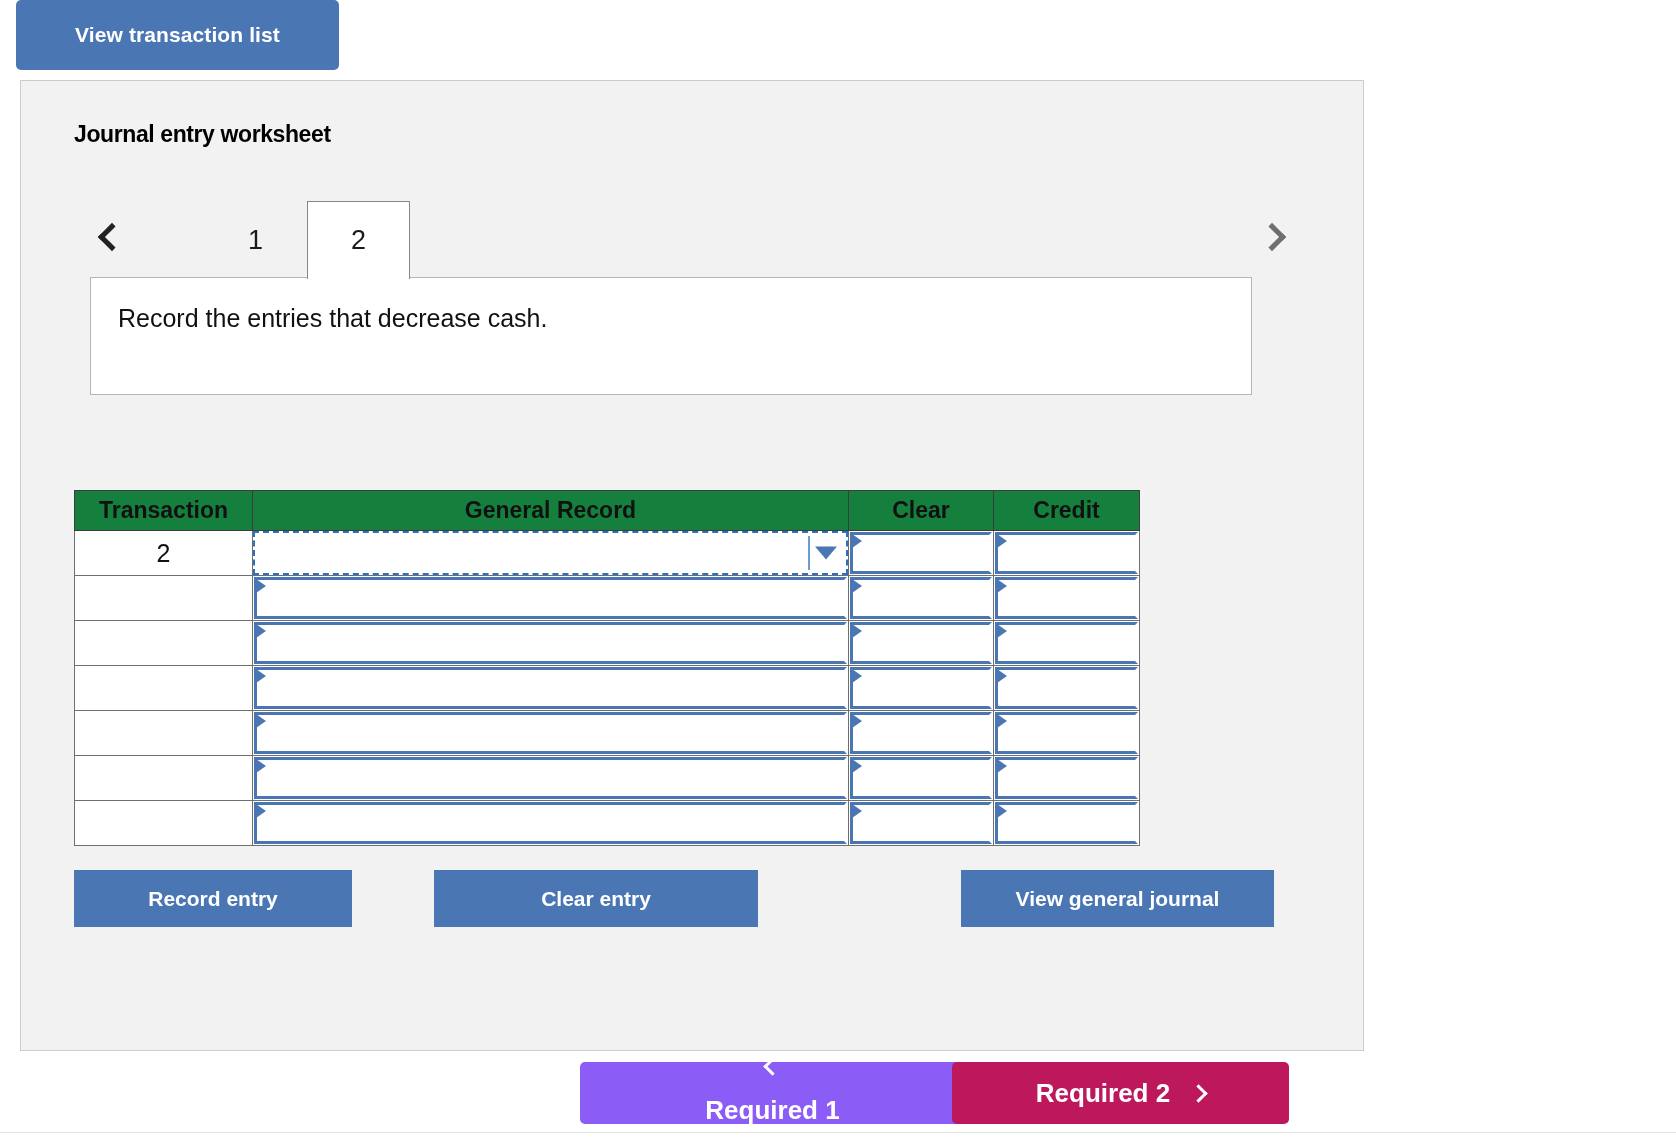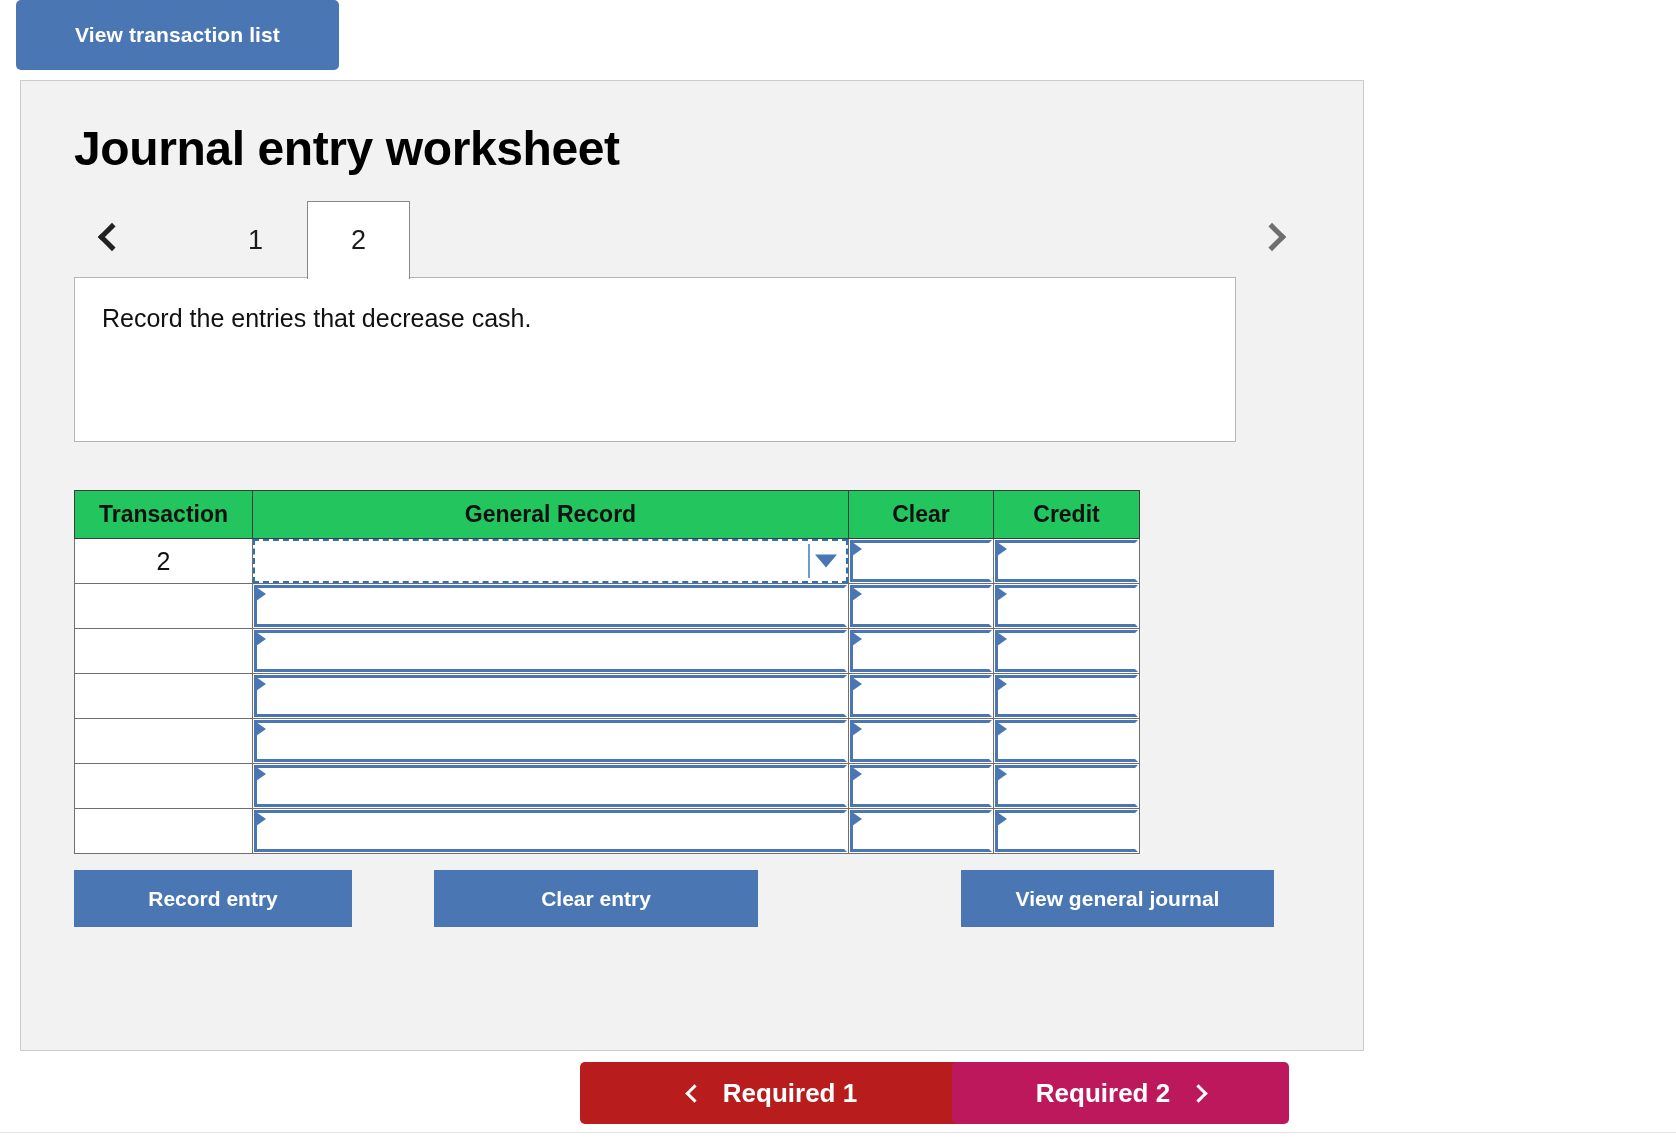--- a/index.html
+++ b/index.html
@@ -43,21 +43,21 @@
     width: 1344px;
     height: 971px;
     background: #f2f2f2;
     border: 1px solid #cccccc;
   }
 
   #page-title {
     position: absolute;
     left: 53px;
     top: 40px;
-    font-size: 48px;
+    font-size: 23px;
     font-weight: bold;
     color: #000000;
     letter-spacing: -0.4px;
   }
 
   
   #tab-strip {
     position: absolute;
     left: 53px;
     top: 120px;
@@ -113,24 +113,24 @@
     left: 233px;
     background: #ffffff;
     border: 1px solid #888888;
     border-bottom: none;
     z-index: 3;
   }
 
   
   #instruction-box {
     position: absolute;
-    left: 53px;
+    left: 69px;
     top: 196px;
     width: 1162px;
-    height: 165px;
+    height: 118px;
     background: #ffffff;
     border: 1px solid #b5b5b5;
     z-index: 2;
   }
   #instruction-text {
     position: absolute;
     left: 27px;
     top: 26px;
     font-size: 25px;
     color: #111111;
@@ -146,26 +146,26 @@
 
   
   #journal-table {
     position: absolute;
     left: 53px;
     top: 409px;
     border-collapse: collapse;
     table-layout: fixed;
   }
   #journal-table th {
-    background: #22c55e;
+    background: #15803d;
     border: 1px solid #3c3c3c;
     color: #111111;
     font-size: 23px;
     font-weight: bold;
-    height: 48px;
+    height: 40px;
     padding: 0;
   }
   #journal-table td {
     border: 1px solid #6f6f6f;
     background: #ffffff;
     padding: 0;
     height: 44px;
     vertical-align: middle;
   }
   .col-transaction { width: 178px; }
@@ -272,22 +272,23 @@
     cursor: pointer;
     display: flex;
     align-items: center;
     justify-content: center;
     gap: 22px;
     padding: 0 26px;
   }
   #required-1-button {
     left: 580px;
     width: 385px;
-    background: #b91c1c;
+    background: #8b5cf6;
     color: #ffffff;
+    flex-direction: column;
   }
   #required-2-button {
     left: 952px;
     width: 337px;
     background: #be185d;
     color: #ffffff;
   }
   .req-chev {
     display: block;
     width: 13px;

